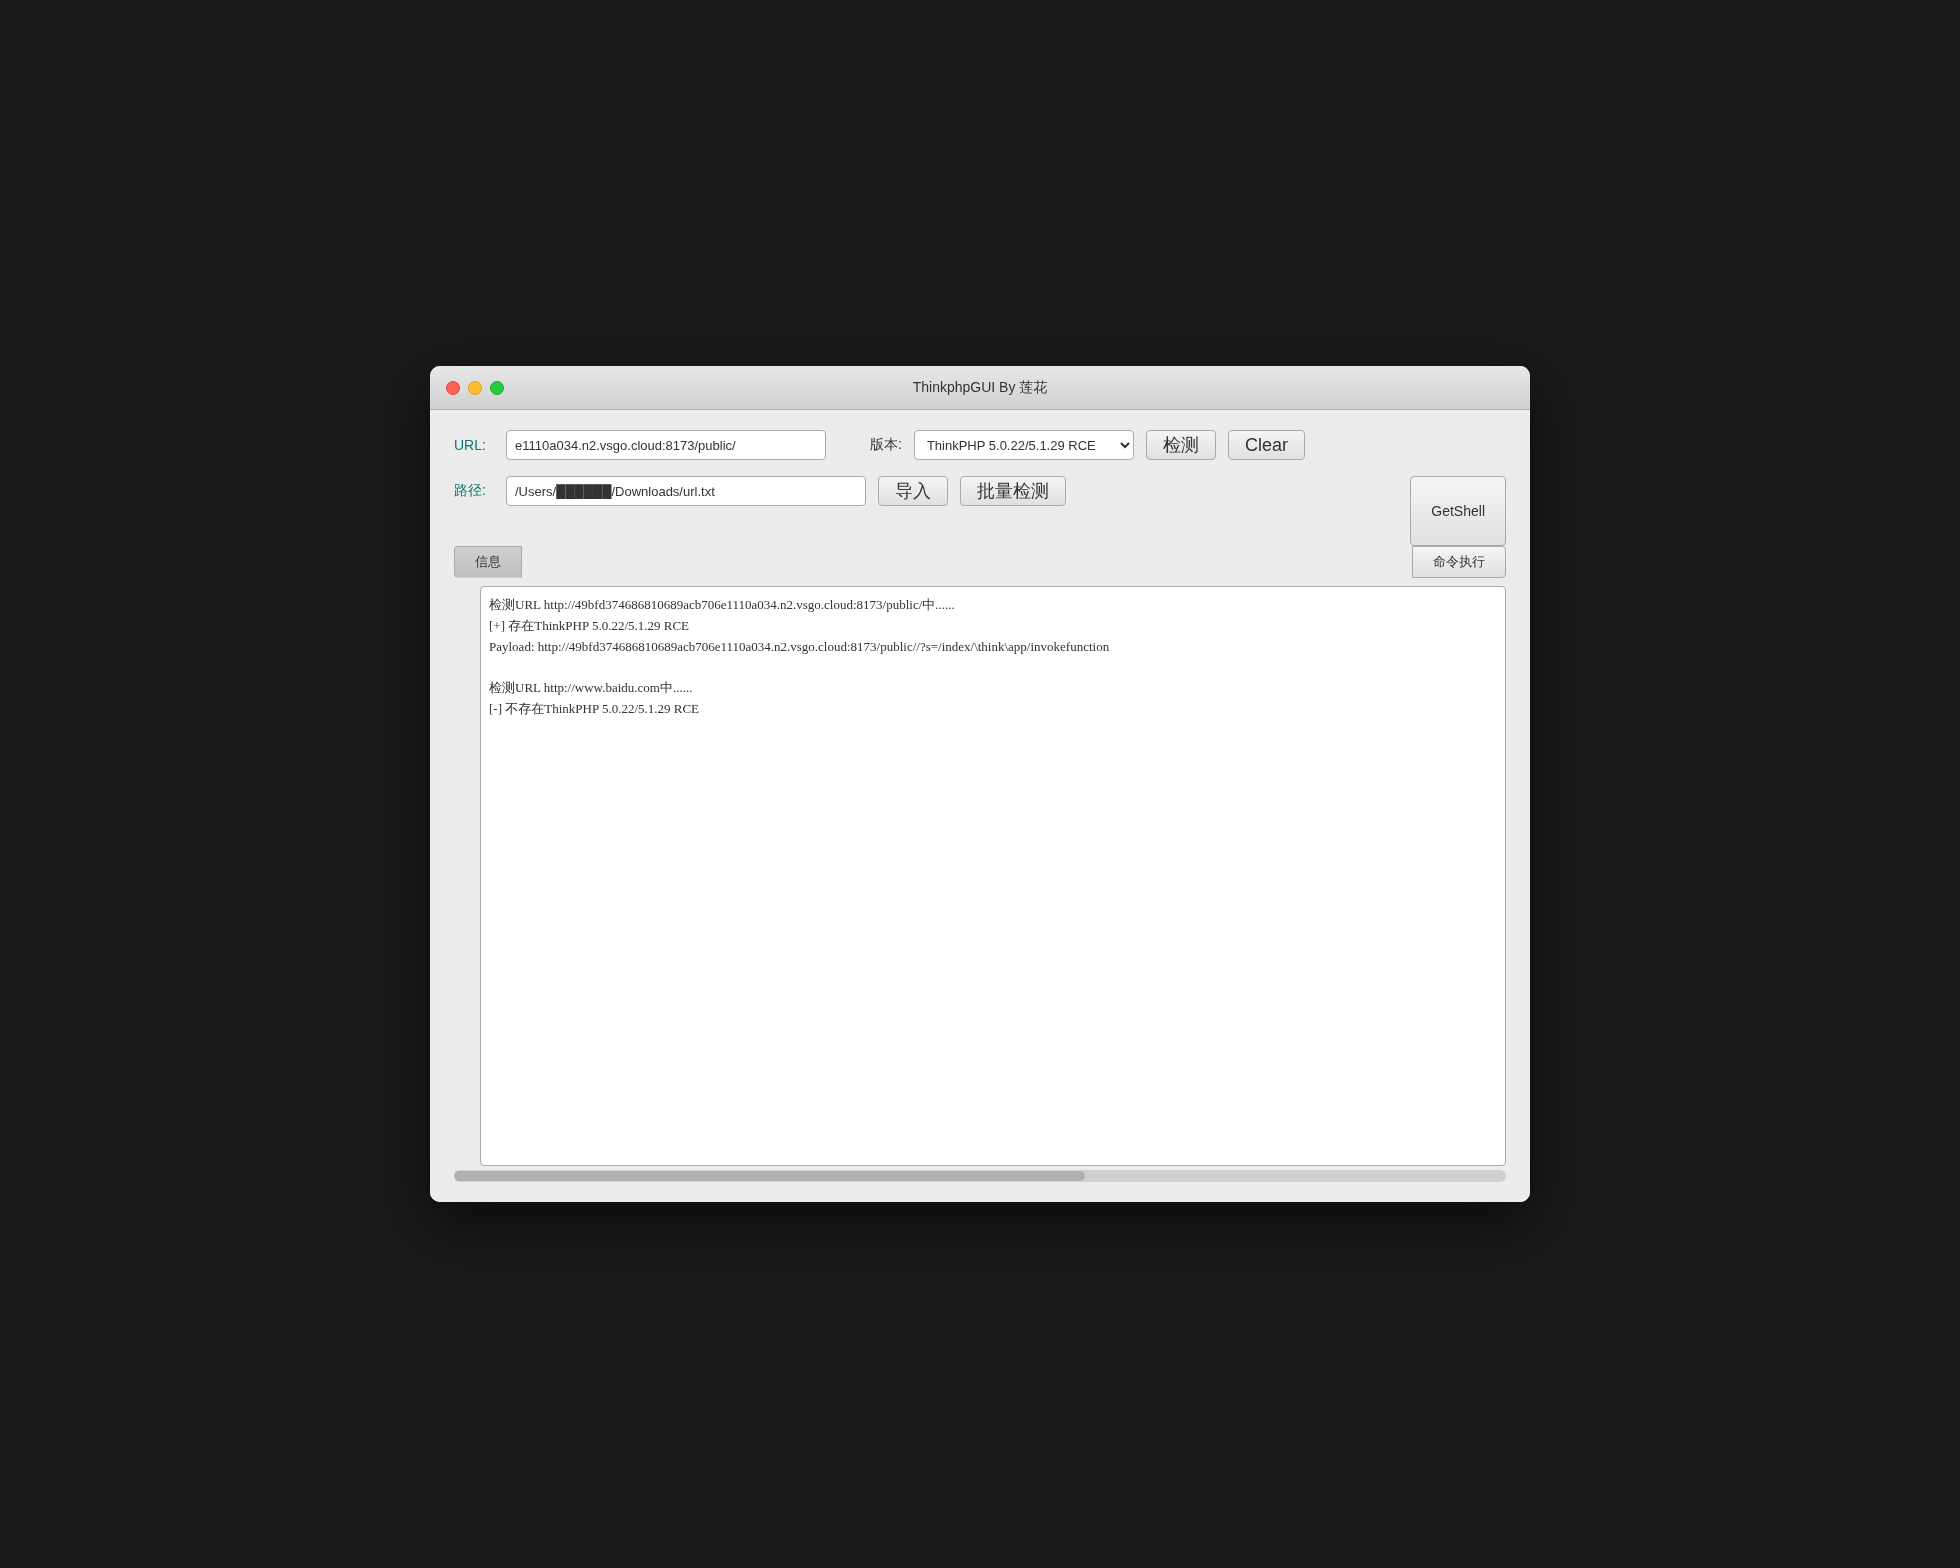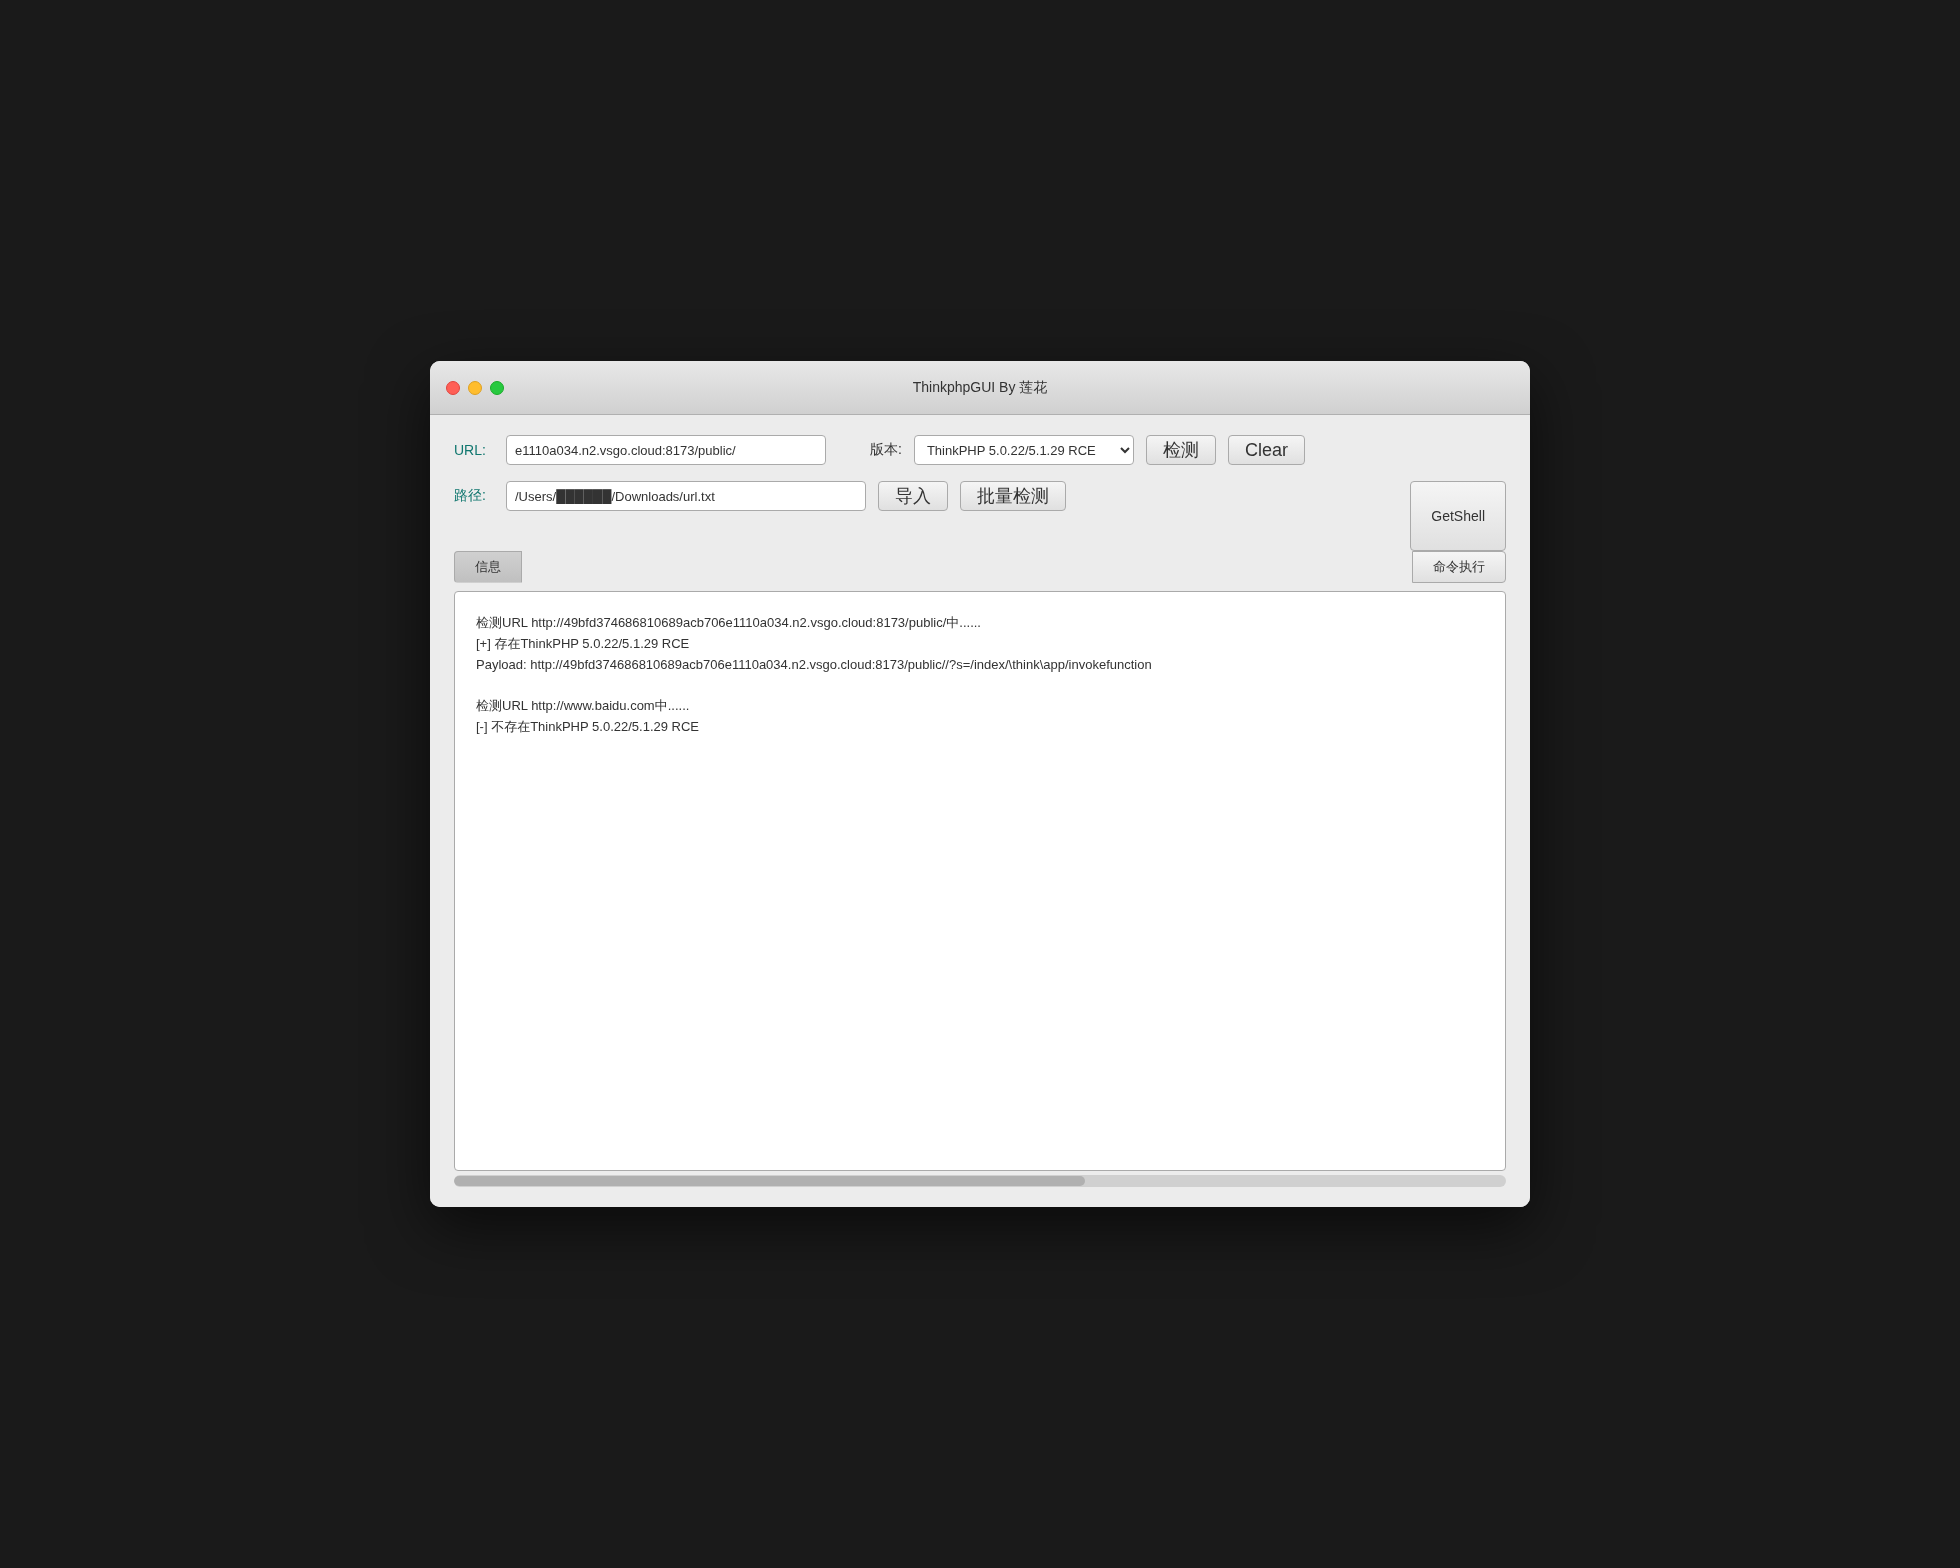--- a/index.html
+++ b/index.html
@@ -20,21 +20,21 @@
     .window {
       width: 1100px;
       background: #ececec;
       border-radius: 10px;
       box-shadow: 0 20px 60px rgba(0,0,0,0.6);
       overflow: hidden;
     }
 
     .titlebar {
       background: linear-gradient(to bottom, #e8e8e8, #d0d0d0);
-      height: 54px;
+      height: 44px;
       display: flex;
       align-items: center;
       padding: 0 16px;
       border-bottom: 1px solid #b0b0b0;
       position: relative;
     }
 
     .traffic-lights {
       display: flex;
       gap: 8px;
@@ -181,30 +181,31 @@
     }
 
     .tab:last-child {
       border-radius: 0 4px 4px 0;
     }
 
     .output-area {
       background: white;
       border: 1px solid #aaa;
       border-radius: 4px;
-      padding: 21px;
+      padding: 8px;
       height: 580px;
       overflow-y: auto;
       overflow-x: auto;
-      font-family: Liberation Sans, sans-serif;
+      font-family: Liberation Serif, serif;
       font-size: 13px;
       line-height: 1.6;
       color: #333;
       white-space: pre-wrap;
       word-break: break-all;
+      margin-left: 26px;
     }
 
     .scrollbar-area {
       height: 12px;
       background: #d0d0d0;
       border-radius: 6px;
       margin-top: 4px;
       position: relative;
       overflow: hidden;
     }

